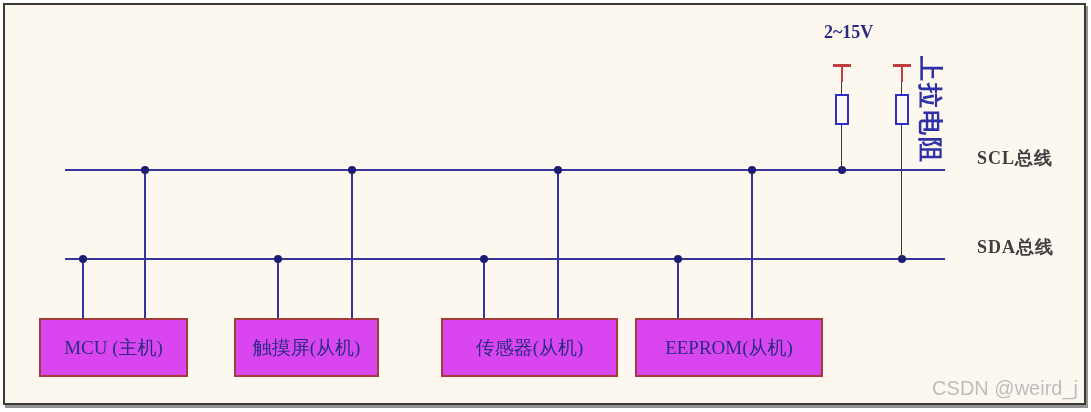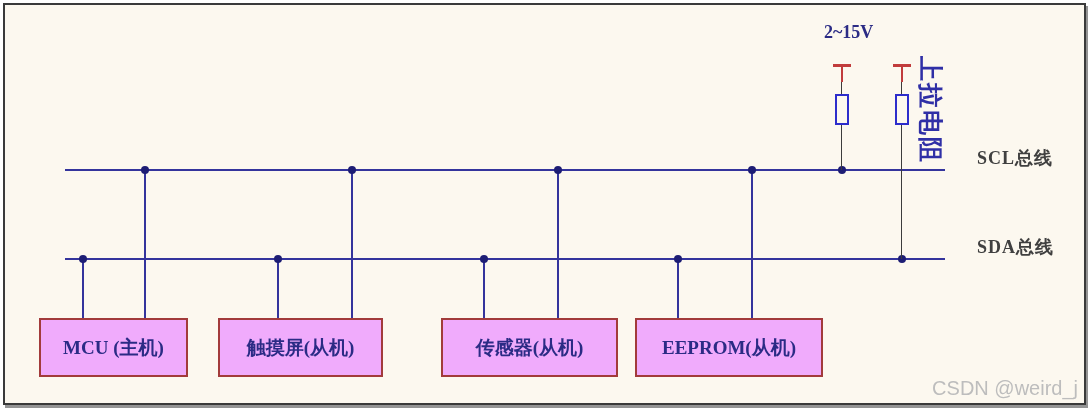--- a/index.html
+++ b/index.html
@@ -34,23 +34,23 @@
     position:absolute; color:#2b2b85; font-size:18px; font-weight:bold;
     white-space:nowrap;
   }
   .pullup-label {
     position:absolute; left:947px; top:56px; color:#2f2fa6; font-size:25px;
     font-weight:bold; white-space:nowrap; letter-spacing:2px;
     transform:rotate(90deg); transform-origin:0 0;
   }
   .device-box {
     position:absolute; top:318px; height:59px;
-    background:#f0abfc; border:2px solid #a23b3b;
+    background:#d946ef; border:2px solid #a23b3b;
     display:flex; align-items:center; justify-content:center;
-    color:#2b2b85; font-size:19px; font-weight:bold; white-space:nowrap;
+    color:#2b2b85; font-size:19px; font-weight:normal; white-space:nowrap;
   }
   .watermark {
     position:absolute; right:13px; top:377px; color:#bdbdbd; font-size:20px;
     font-family:"Liberation Sans","DejaVu Sans",sans-serif; white-space:nowrap;
   }
 </style>
 </head>
 <body>
 
 <div class="stage">
@@ -93,21 +93,21 @@
   <div class="thinwire" style="left:901px; top:82px; height:12px;"></div>
   <div class="res-body" style="left:895px; top:94px;"></div>
   <div class="thinwire" style="left:901px; top:125px; height:134px;"></div>
 
   <div class="power-label" style="left:824px; top:22px;">2~15V</div>
   <div class="pullup-label">上拉电阻</div>
 
   <div class="device-box" style="left:39px;  width:149px;">
     <span>MCU (主机)</span>
   </div>
-  <div class="device-box" style="left:218px; width:165px;">
+  <div class="device-box" style="left:234px; width:145px;">
     <span>触摸屏(从机)</span>
   </div>
   <div class="device-box" style="left:441px; width:177px;">
     <span>传感器(从机)</span>
   </div>
   <div class="device-box" style="left:635px; width:188px;">
     <span>EEPROM(从机)</span>
   </div>
 
   <div class="watermark">CSDN @weird_j</div>

